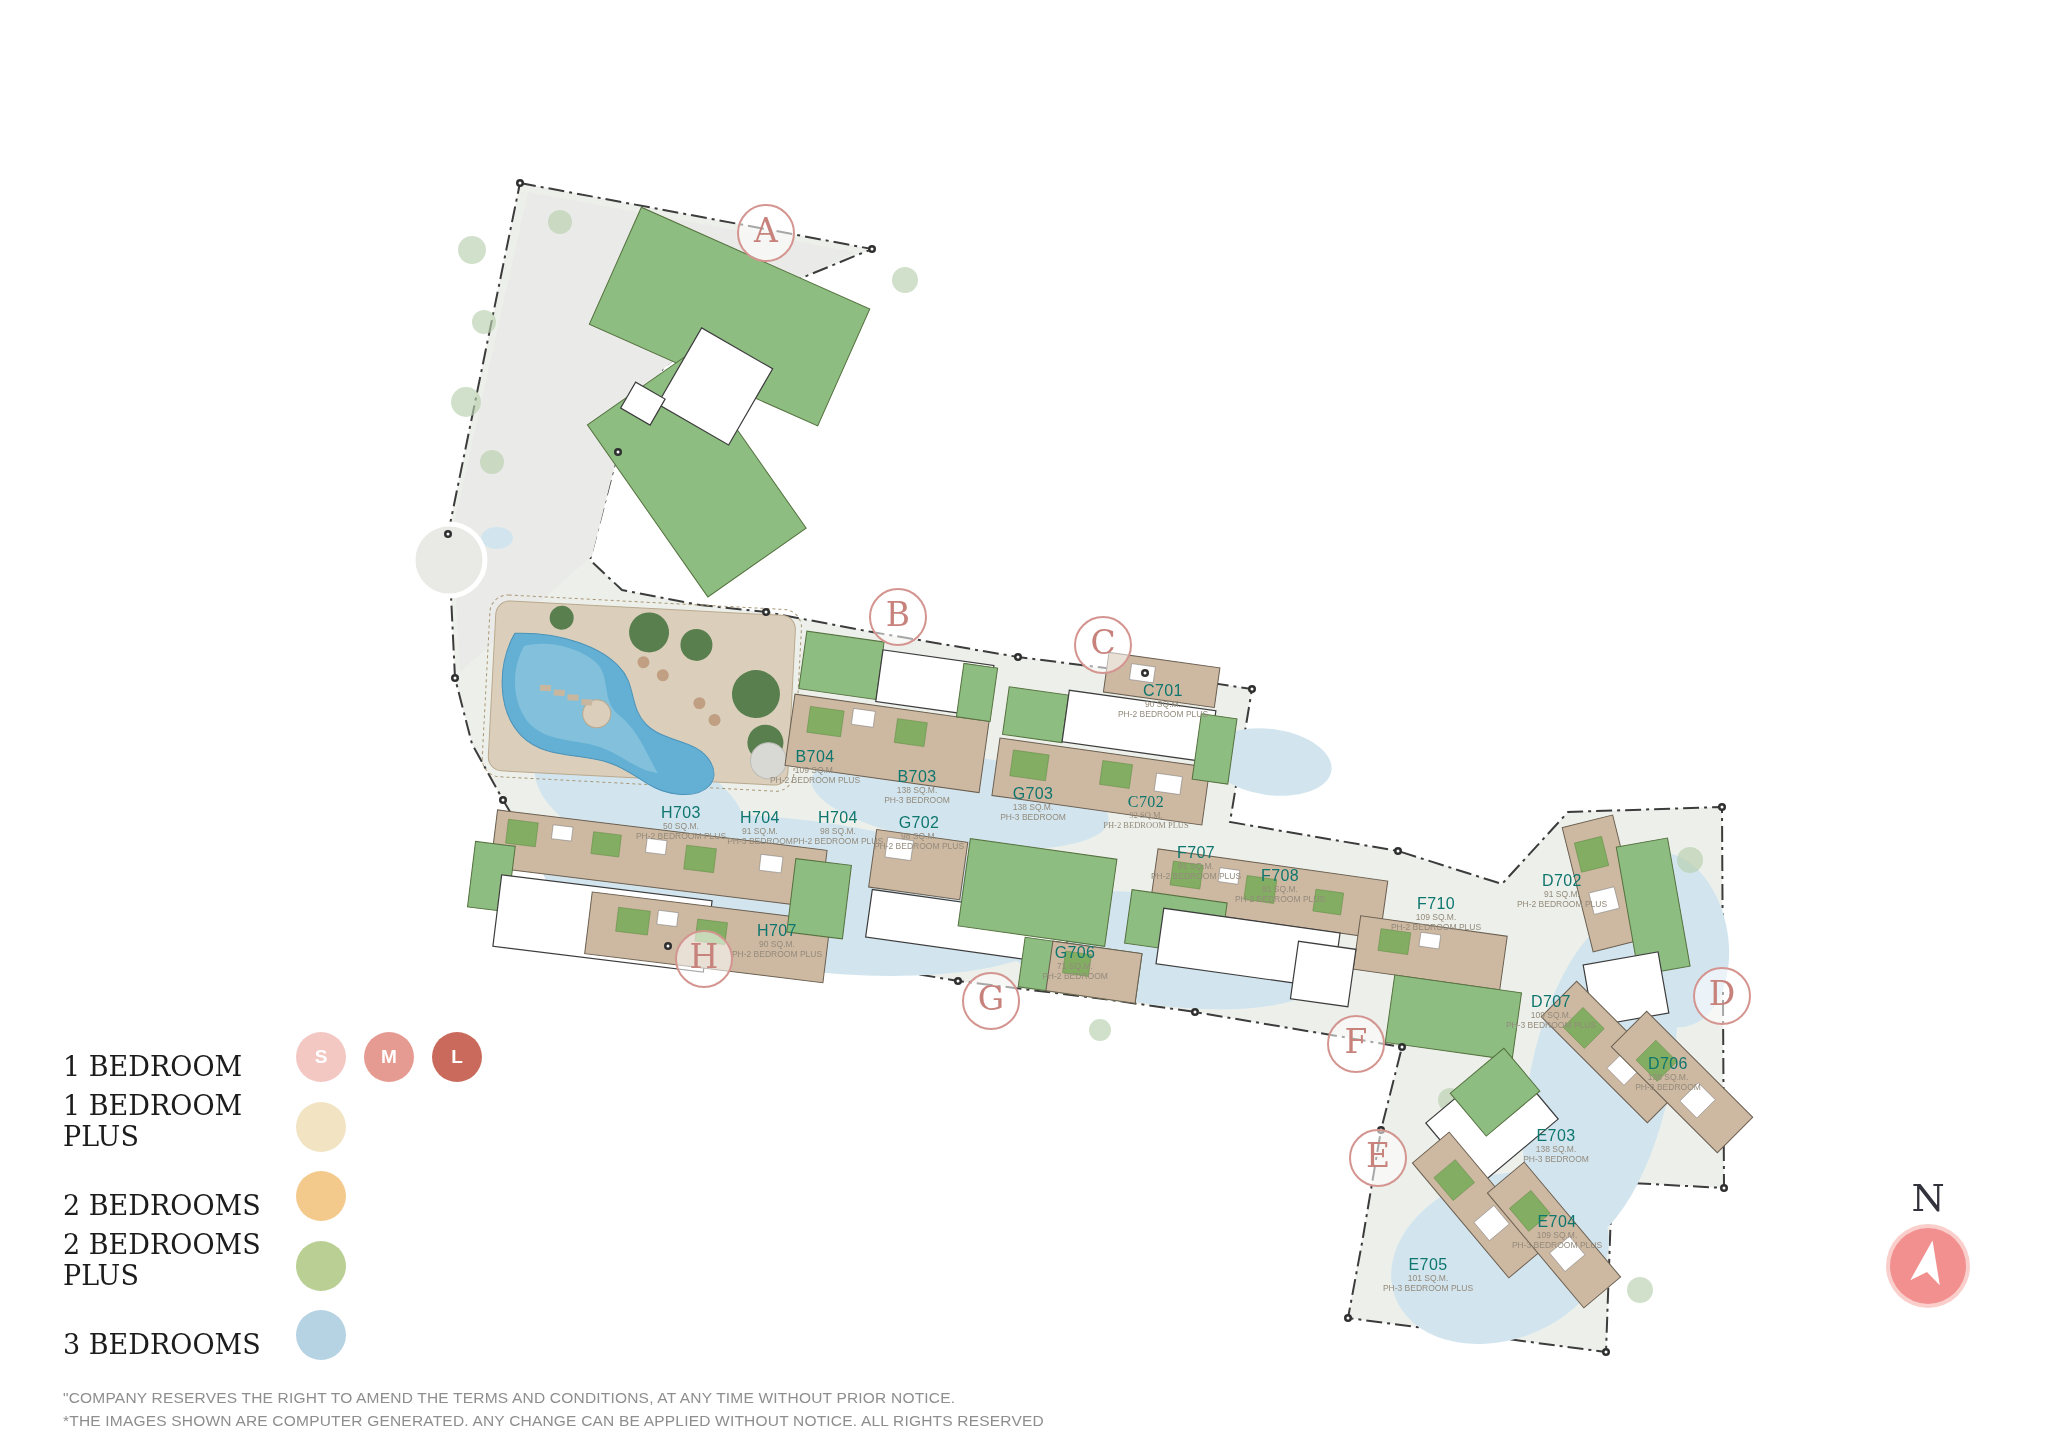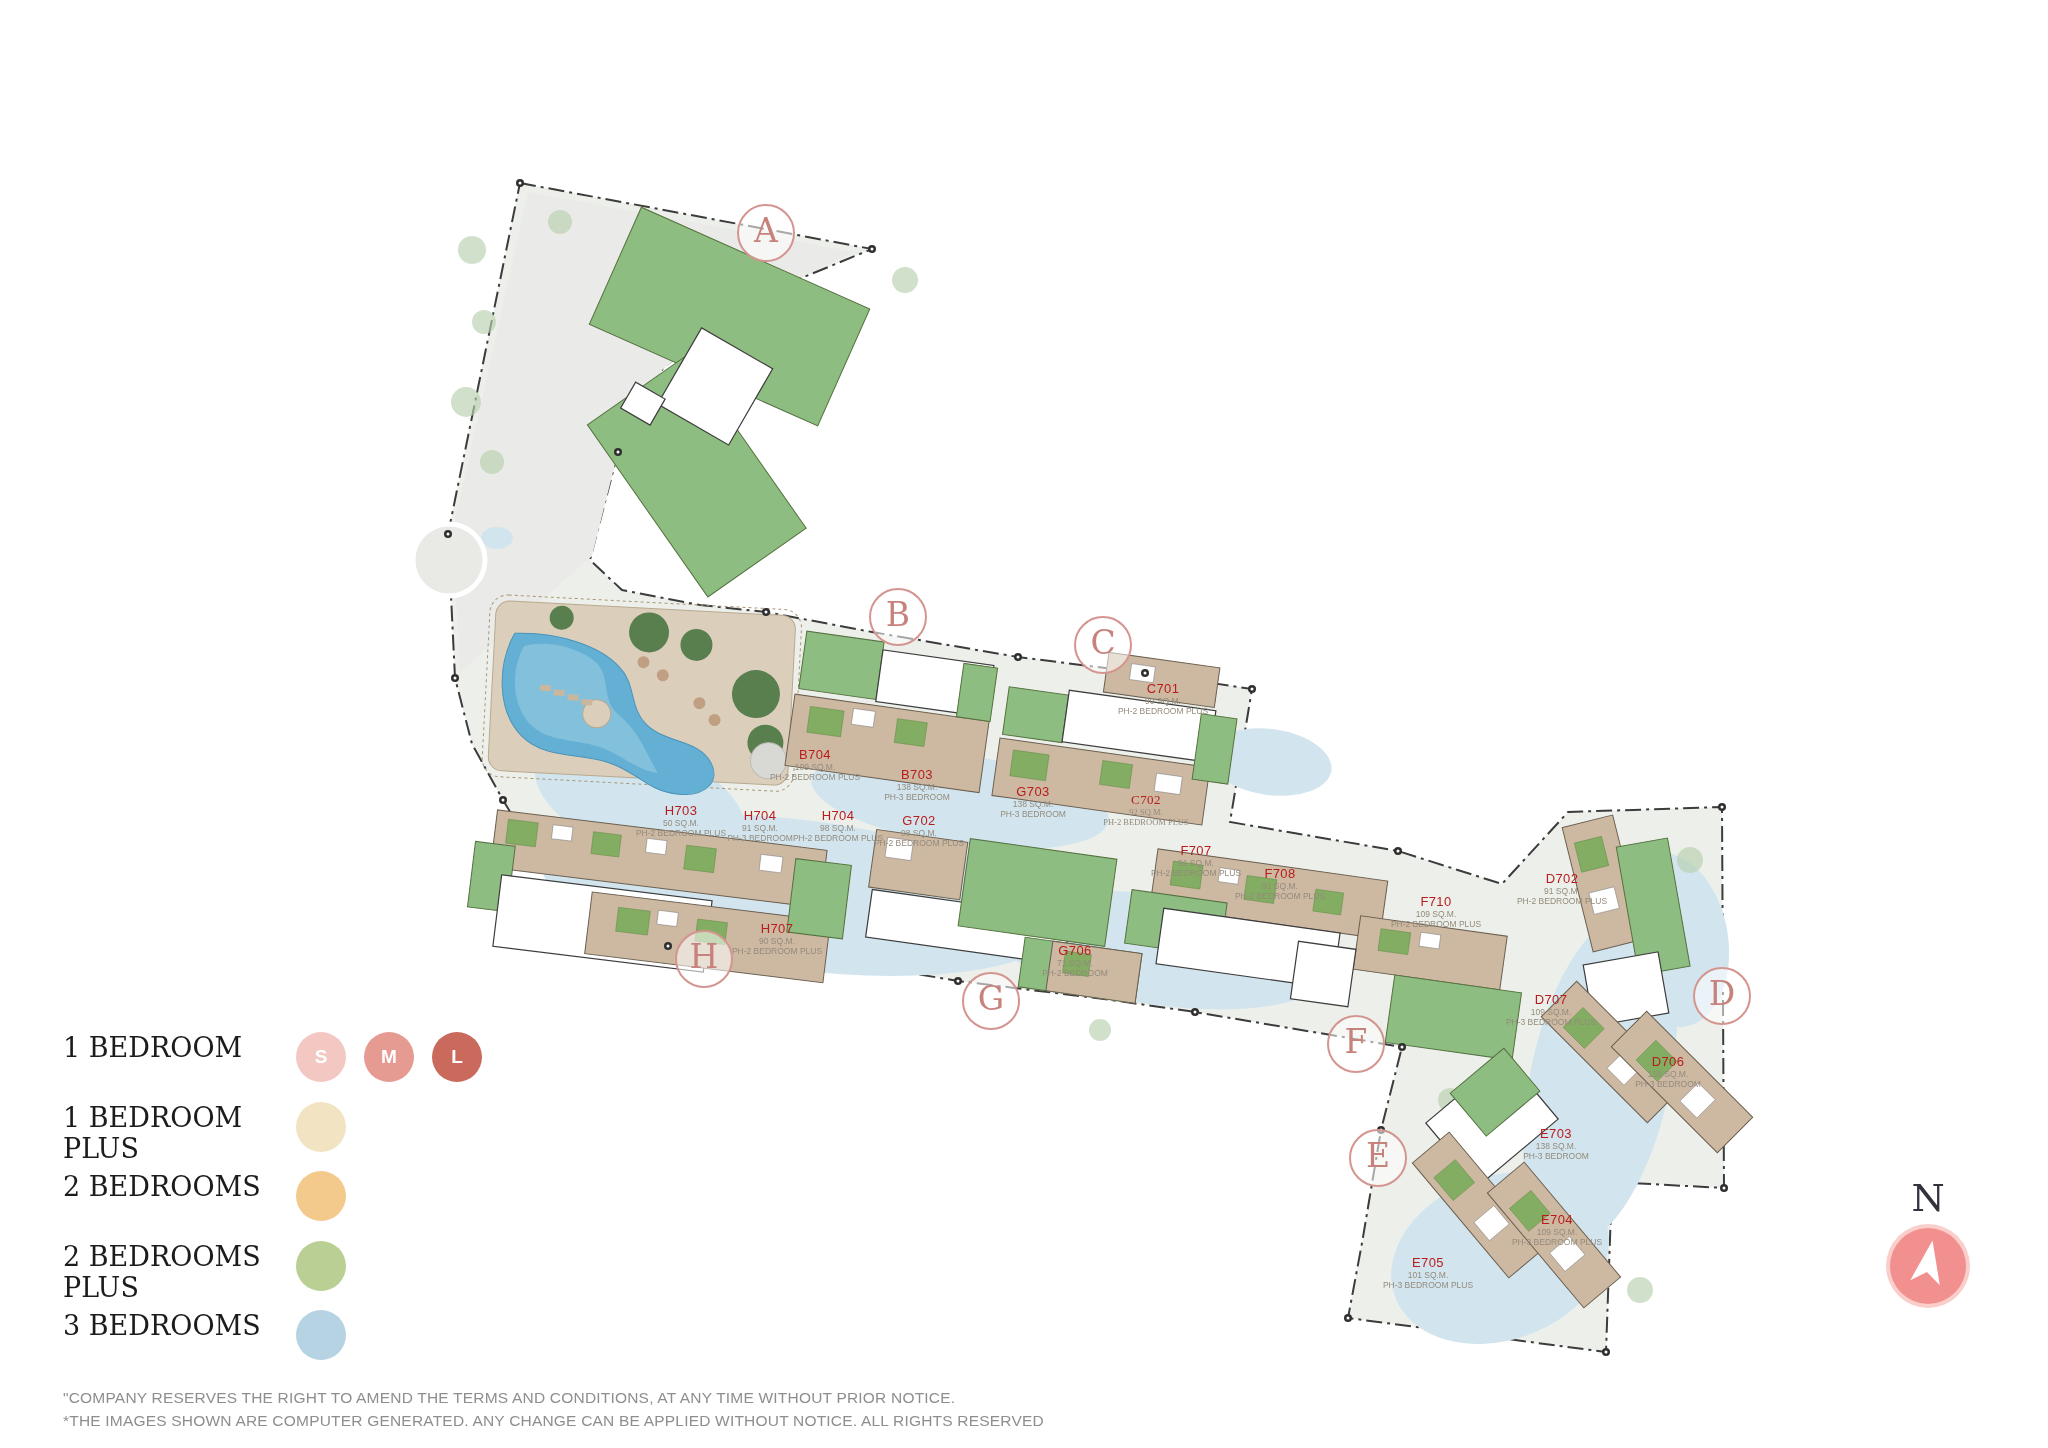--- a/index.html
+++ b/index.html
@@ -27,27 +27,27 @@
 
   
   .block-marker{position:absolute;width:54px;height:54px;border-radius:50%;
     border:2.5px solid #d49590;background:rgba(255,255,255,.55);
     color:#c8827c;font-family:"DejaVu Serif",serif;font-size:33px;line-height:50px;
     text-align:center;transform:translate(-50%,-50%);}
 
   
   .unit-label{position:absolute;width:124px;transform:translate(-50%,-8px);
     text-align:center;color:#948b7c;line-height:1.15;}
-  .unit-label .code{font-size:13px;letter-spacing:.4px;color:#b91c1c;}
+  .unit-label .code{font-size:16px;letter-spacing:.4px;color:#0f766e;}
   .unit-label .area{font-size:8.5px;}
   .unit-label .utype{font-size:8.5px;}
 
   
   #legend{position:absolute;left:63px;top:1032px;}
-  .legend-row{display:flex;align-items:flex-start;height:50px;margin-bottom:19.5px;}
+  .legend-row{display:flex;align-items:flex-end;height:50px;margin-bottom:19.5px;}
   .legend-label{width:233px;font-family:"DejaVu Serif",serif;font-size:27px;color:#1c1c1c;}
   .legend-swatches{display:flex;gap:18px;}
   .legend-swatch{width:50px;height:50px;border-radius:50%;display:flex;
     align-items:center;justify-content:center;color:#fff;
     font-size:19px;font-weight:bold;font-family:"Liberation Sans",sans-serif;}
 
   
   #compass{position:absolute;left:1878px;top:1178px;width:100px;text-align:center;}
   #compass .n{font-family:"DejaVu Serif",serif;font-size:38px;color:#33333d;line-height:40px;}
   #compass .dial{position:relative;width:88px;height:88px;margin:4px auto 0;}

